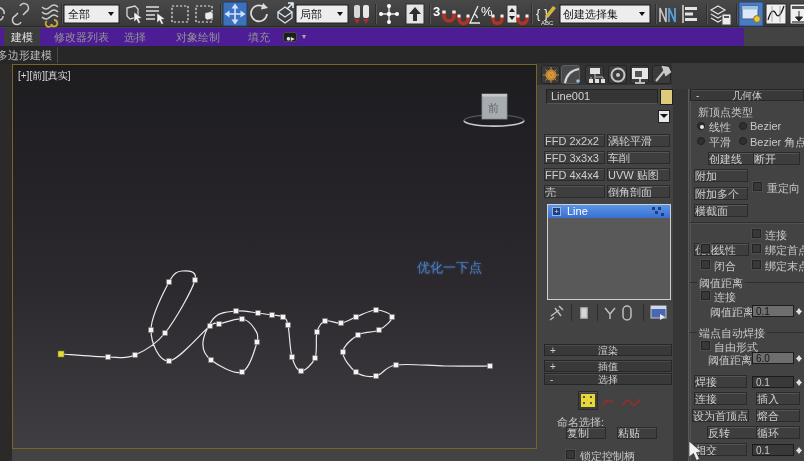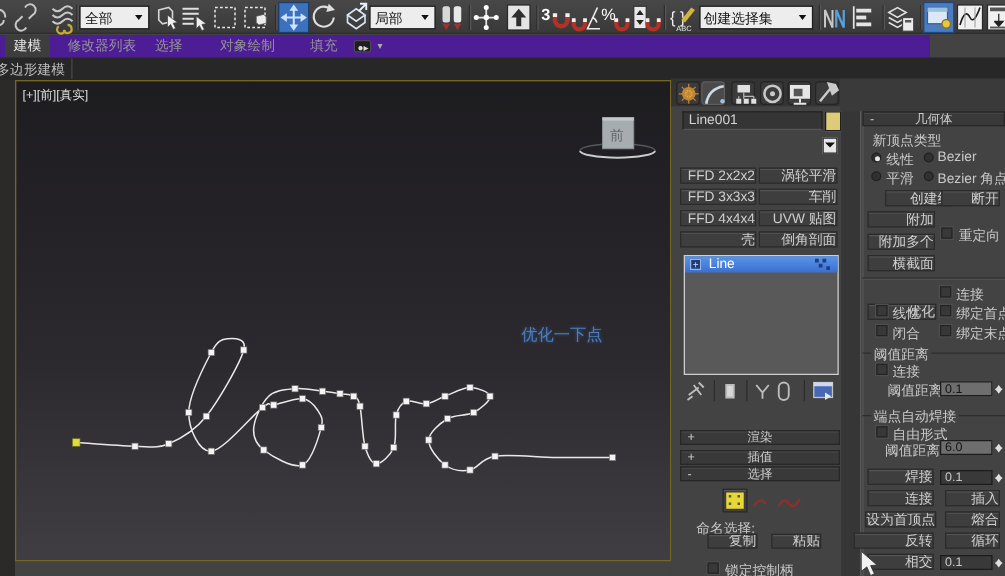--- a/index.html
+++ b/index.html
@@ -14,21 +14,21 @@
 
 #vp{left:12px;top:64px;width:525px;height:385px;background:linear-gradient(#1d1c1f 0%,#242227 30%,#2c2a2e 60%,#413e43 100%);border:1px solid #756628}
 #vplabel{left:5px;top:4px;color:#dcdcdc;font-size:10px;letter-spacing:0px}
 #hint{left:404px;top:194px;color:#4f7cba;font-size:13px;text-shadow:0 0 3px #35619e}
 
 #panel{left:537px;top:63px;width:267px;height:398px;background:#434343}
 #tabstrip{left:0;top:0;width:267px;height:22px;background:#333333}
 .ptab{position:absolute;top:2px;width:19px;height:19px;background:#3b3b3b;border:1px solid #252525;border-radius:3px}
 .ptab.act{background:#4a4a4a;border-color:#5e5e5e}
 .fld{position:absolute;background:#353535;border:1px solid #232323;border-bottom-color:#555;color:#d4d4d4;font-size:11px;line-height:13px;padding-left:4px}
-.btn{position:absolute;background:#3e3e3e;border:1px solid #2b2b2b;box-shadow:inset 0 1px 0 #555;color:#cfcfcf;font-size:11px;text-align:right;overflow:hidden}
+.btn{position:absolute;background:#3e3e3e;border:1px solid #2b2b2b;box-shadow:inset 0 1px 0 #555;color:#cfcfcf;font-size:11px;text-align:left;overflow:hidden}
 .roll{position:absolute;background:#393939;border:1px solid #272727;box-shadow:inset 0 1px 0 #4a4a4a;color:#cfcfcf;font-size:10px;text-align:center}
 .roll i{position:absolute;left:5px;top:0;font-style:normal;color:#cfcfcf}
 .lbl{position:absolute;color:#c9c9c9;font-size:11px;white-space:nowrap}
 .cb{position:absolute;width:9px;height:9px;background:#383838;border:1px solid #242424;box-shadow:0 0 0 1px #4e4e4e}
 .rad{position:absolute;width:8px;height:8px;background:#303030;border:1px solid #202020;border-radius:50%}
 .rad.on::after{content:"";position:absolute;left:2px;top:2px;width:4px;height:4px;border-radius:50%;background:#e8e8e8}
 .spin{position:absolute;height:12px;font-size:10px;line-height:12px;padding-left:3px}
 .spL{background:#6e6e6e;border:1px solid #1c1c1c;color:#141414}
 .spD{background:#393939;border:1px solid #1c1c1c;color:#c8c8c8}
 .arr{position:absolute;width:9px;height:13px}
@@ -390,21 +390,21 @@
     <div class="lbl" style="left:171px;top:290px">阈值距离</div>
     <div class="spin spL" style="left:215px;top:289px;width:42px">6.0</div>
     <div class="arr" style="left:258px;top:289px"></div>
     <div class="btn" style="left:157px;top:312px;width:53px;height:13px;line-height:12px">焊接</div>
     <div class="spin spD" style="left:215px;top:313px;width:42px">0.1</div>
     <div class="arr" style="left:258px;top:313px"></div>
     <div class="btn" style="left:157px;top:329px;width:53px;height:13px;line-height:12px">连接</div>
     <div class="btn" style="left:219px;top:329px;width:44px;height:13px;line-height:12px">插入</div>
     <div class="btn" style="left:155px;top:346px;width:57px;height:13px;line-height:12px">设为首顶点</div>
     <div class="btn" style="left:219px;top:346px;width:44px;height:13px;line-height:12px">熔合</div>
-    <div class="btn" style="left:146px;top:363px;width:64px;height:13px;line-height:12px">反转</div>
+    <div class="btn" style="left:170px;top:363px;width:64px;height:13px;line-height:12px">反转</div>
     <div class="btn" style="left:219px;top:363px;width:44px;height:13px;line-height:12px">循环</div>
     <div class="btn" style="left:157px;top:380px;width:53px;height:13px;line-height:12px">相交</div>
     <div class="spin spD" style="left:215px;top:381px;width:42px">0.1</div>
     <div class="arr" style="left:258px;top:381px"></div>
     <svg class="abs" style="left:149px;top:378px" width="20" height="23">
       <path d="M3,0 L3,16 L7.5,12.5 L10.5,19.5 L13.5,18 L10.5,11.5 L15.5,11 Z" fill="#f2f2f2" stroke="#333" stroke-width="0.7"></path>
     </svg>
   </div>
 </div>
 

